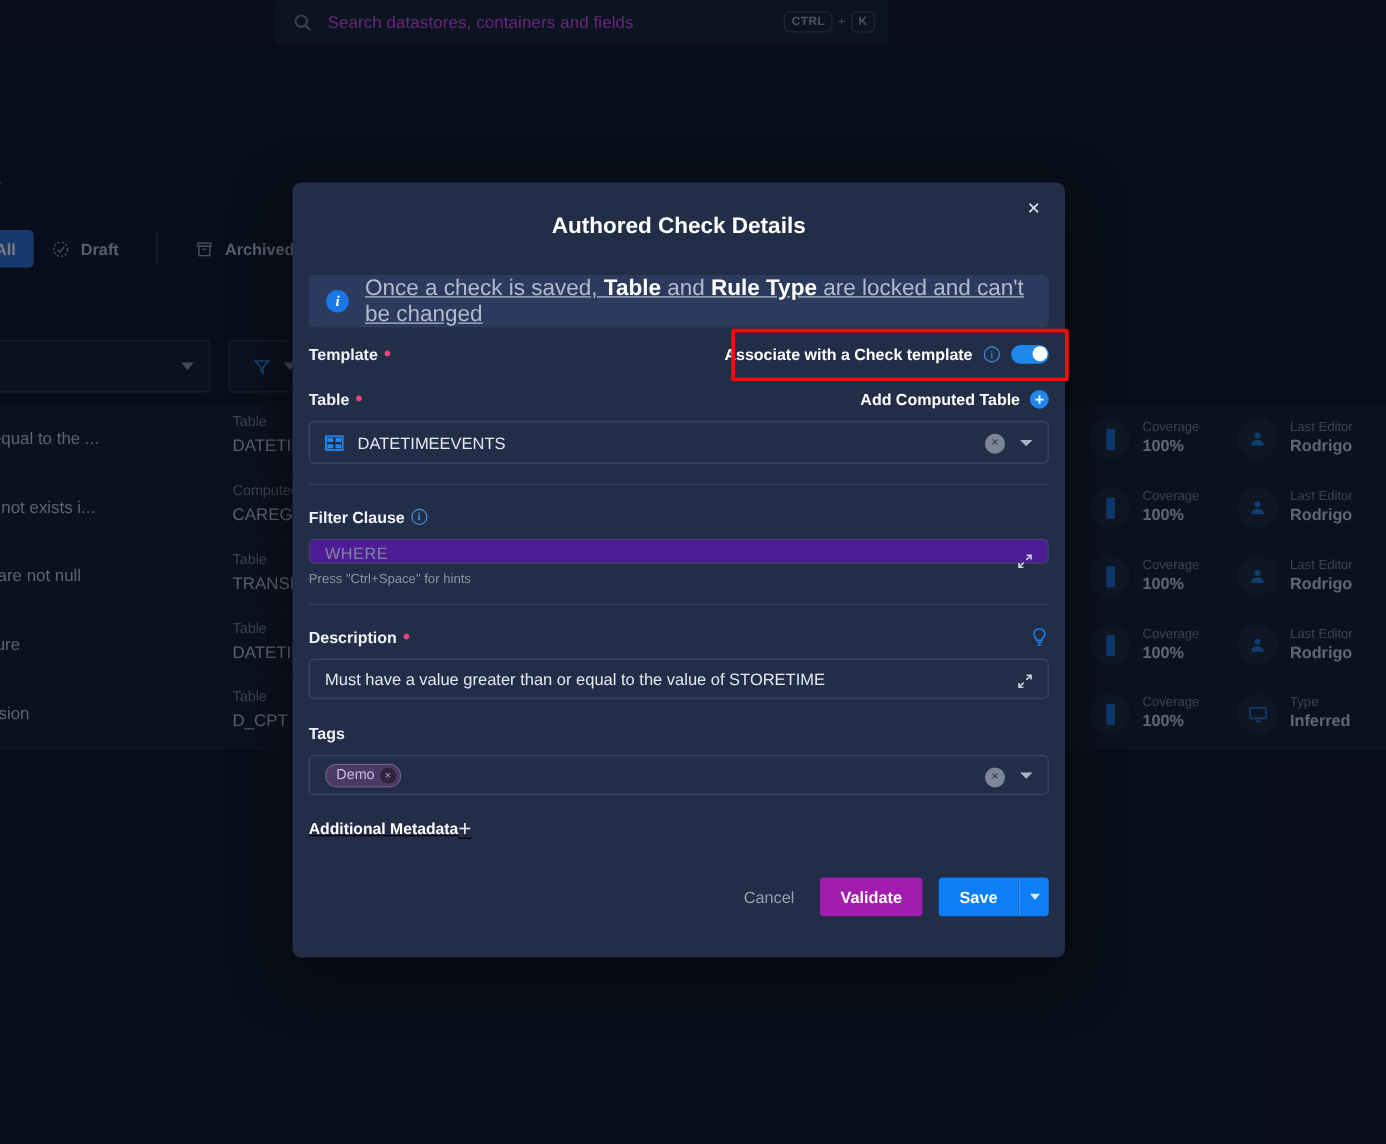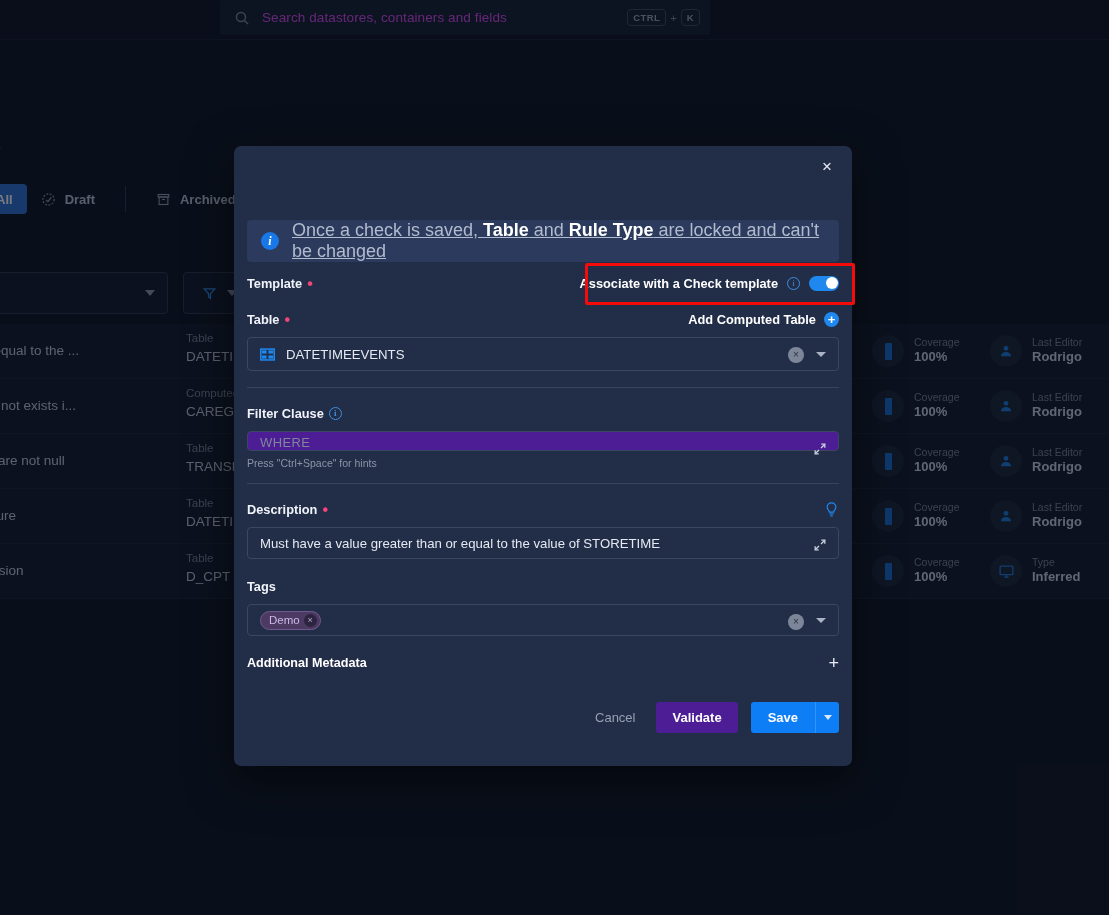--- a/index.html
+++ b/index.html
@@ -424,43 +424,43 @@
     background: #2d2440;
     color: #b9a6d2;
     font-size: 9px;
     display: flex; align-items: center; justify-content: center;
     line-height: 1;
   }
 
   .meta-head {
     display: flex;
     align-items: center;
-    justify-content: space-between;
     margin-top: 18px;
+    text-decoration: underline;
   }
   .meta-title { color: #ffffff; font-size: 12.6px; font-weight: bold; }
   .meta-plus { color: #e7ebf3; font-size: 18px; line-height: 1; }
   .meta-sub { color: #b4bdcf; font-size: 12.6px; margin-top: 7px; }
 
   .actions {
     display: flex;
     align-items: center;
     justify-content: flex-end;
     gap: 13px;
     margin-top: 30px;
   }
   .btn-cancel {
     color: #97a0b3;
     font-size: 13px;
     padding: 7px 8px;
     background: none;
     border: none;
   }
   .btn-validate {
-    background: #4c1d95;
+    background: #a21caf;
     color: #ffffff;
     font-size: 13px;
     font-weight: bold;
     border: none;
     border-radius: 3px;
     padding: 8px 16px;
   }
   .btn-save-group { display: flex; }
   .btn-save {
     background: #0d7ef5;
@@ -683,20 +683,21 @@
         </div>
       </div>
     </div>
   </div>
 
   <div class="overlay"></div>
 
   <div class="modal">
 
     <div class="modal-close">×</div>
+    <div class="modal-title">Authored Check Details</div>
 
     <div class="info-banner">
       <span class="info-dot">i</span>
       <span class="info-text"><span>Once a check is saved, </span><b>Table</b><span> and </span><b>Rule Type</b><span> are locked and can't be changed</span></span>
     </div>
 
     <div class="modal-body">
 
       <div class="field-head" style="position:relative">
         <span class="field-label">

